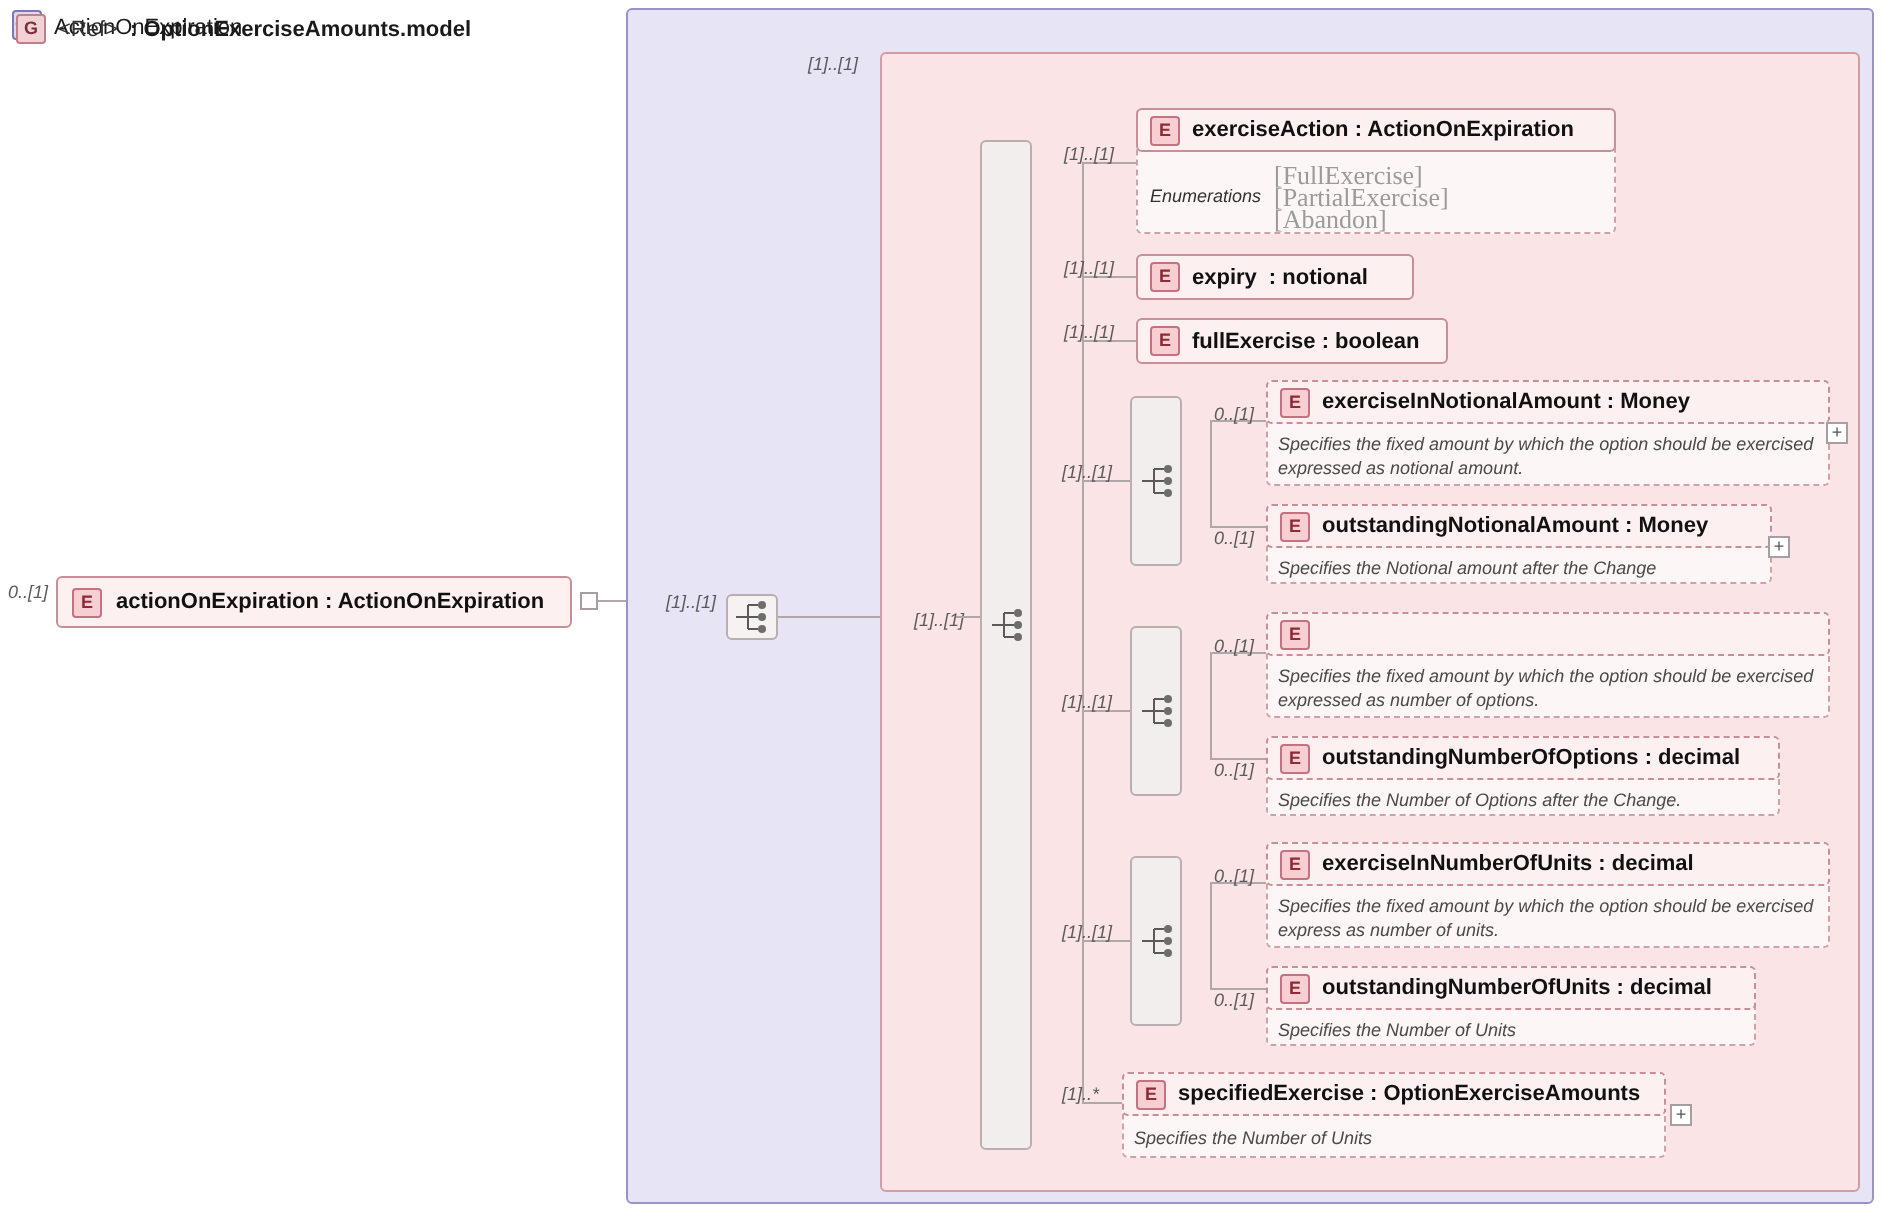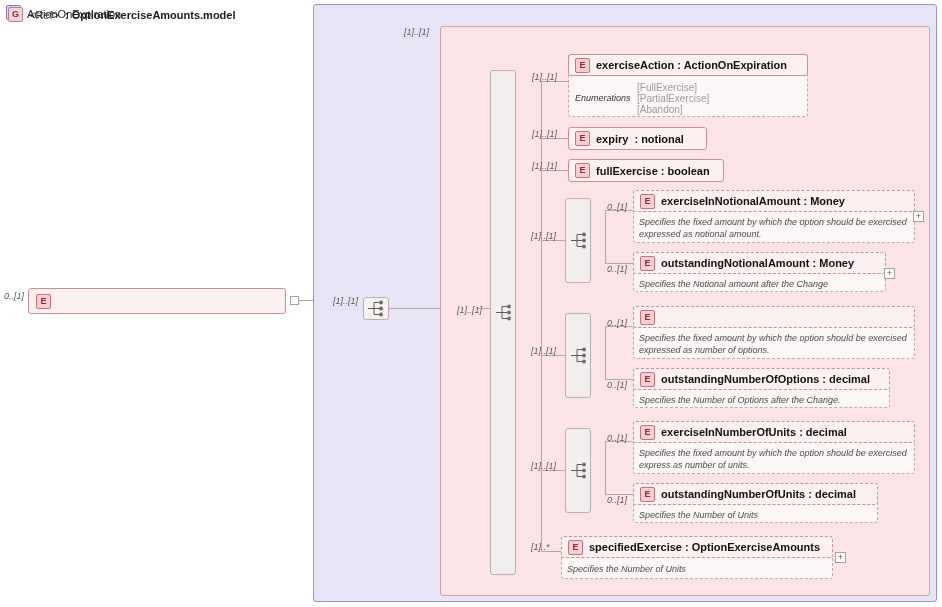--- a/index.html
+++ b/index.html
@@ -132,24 +132,25 @@
     white-space: pre-line;
   }
   .enum-label {
     position: absolute;
     font-size: 9px;
     font-style: italic;
     color: #333;
   }
   .enum-values {
     position: absolute;
-    font-size: 10px;
+    font-size: 13px;
     color: #9b9b9b;
     line-height: 11px;
     white-space: pre-line;
+    font-family: Liberation Serif, serif;
   }
 
   
   .seq {
     position: absolute;
     box-sizing: border-box;
     background: #f6f2f2;
     border: 1px solid #b9aeb0;
     border-radius: 3px;
   }
@@ -213,20 +214,21 @@
   }
 </style>
 </head>
 <body>
 
 <div id="canvas">
 
   <div class="occ" style="left:4px; top:291px;">0..[1]</div>
   <div class="root-node">
     <span class="badge badge-e">E</span>
+    <span class="node-label">actionOnExpiration : ActionOnExpiration</span>
   </div>
   <div class="stub" style="left:290px; top:296px;"></div>
 
   <div class="ln ln-h" style="left:299px; top:300px; width:16px;"></div>
 
   <div class="ct-box"></div>
   <div class="ct-header">
     <span class="badge badge-ct">CT</span>
     <span class="ct-label">ActionOnExpiration</span>
   </div>

